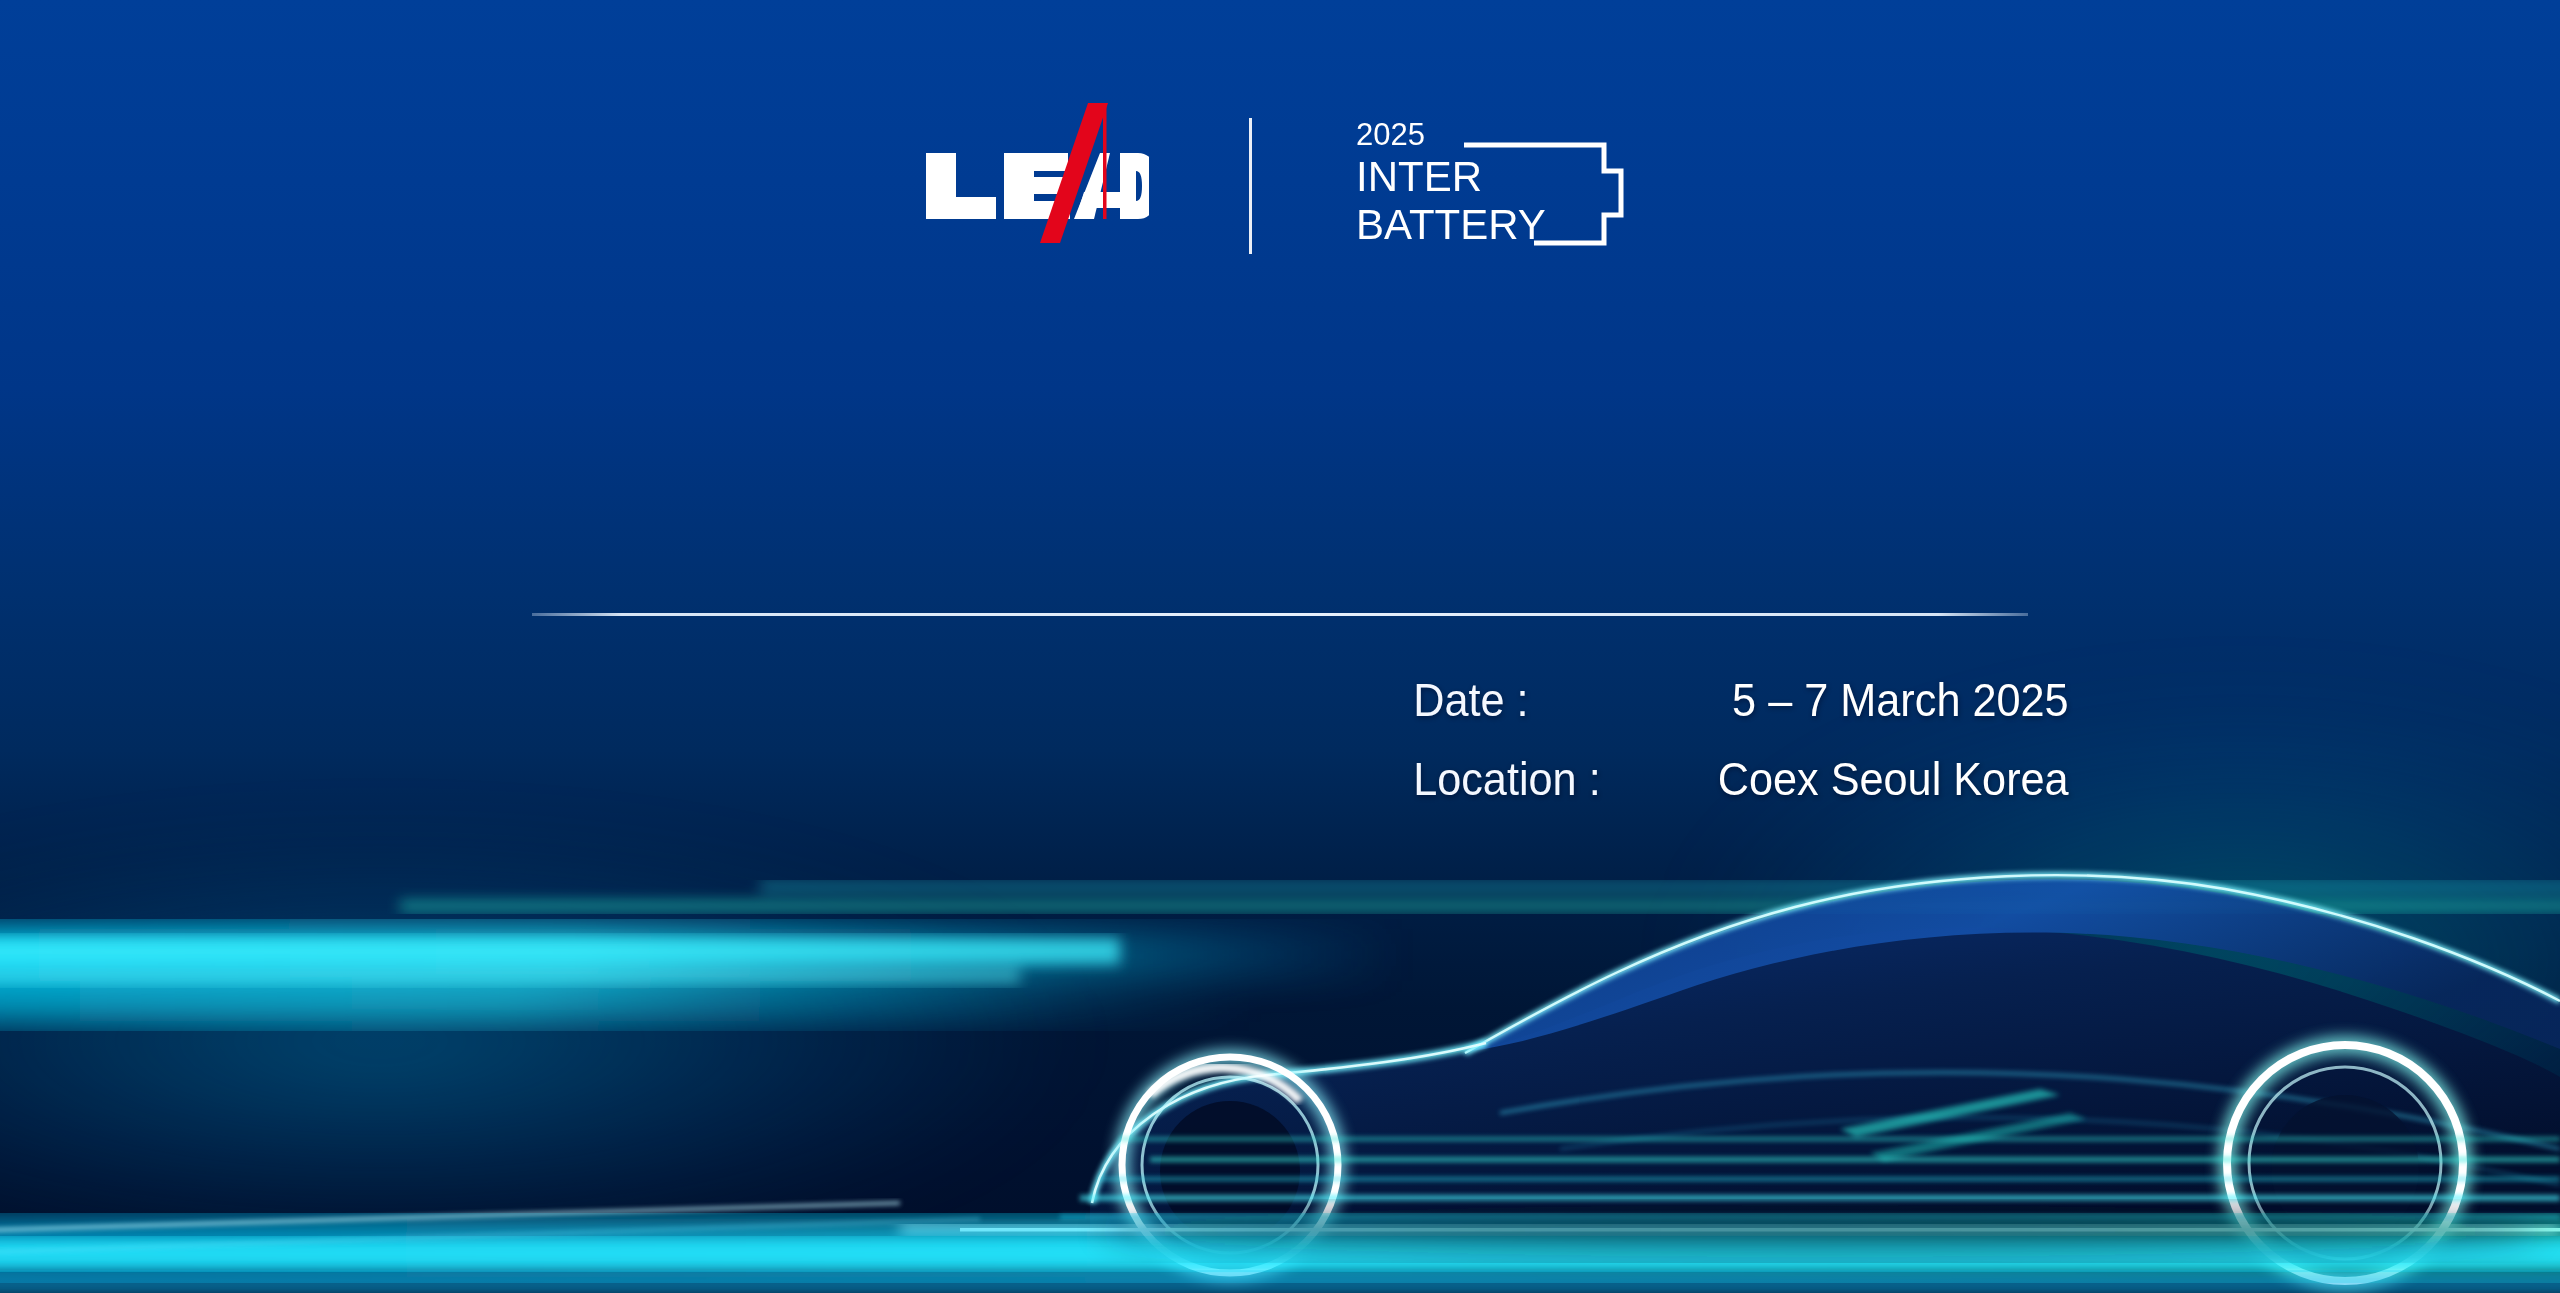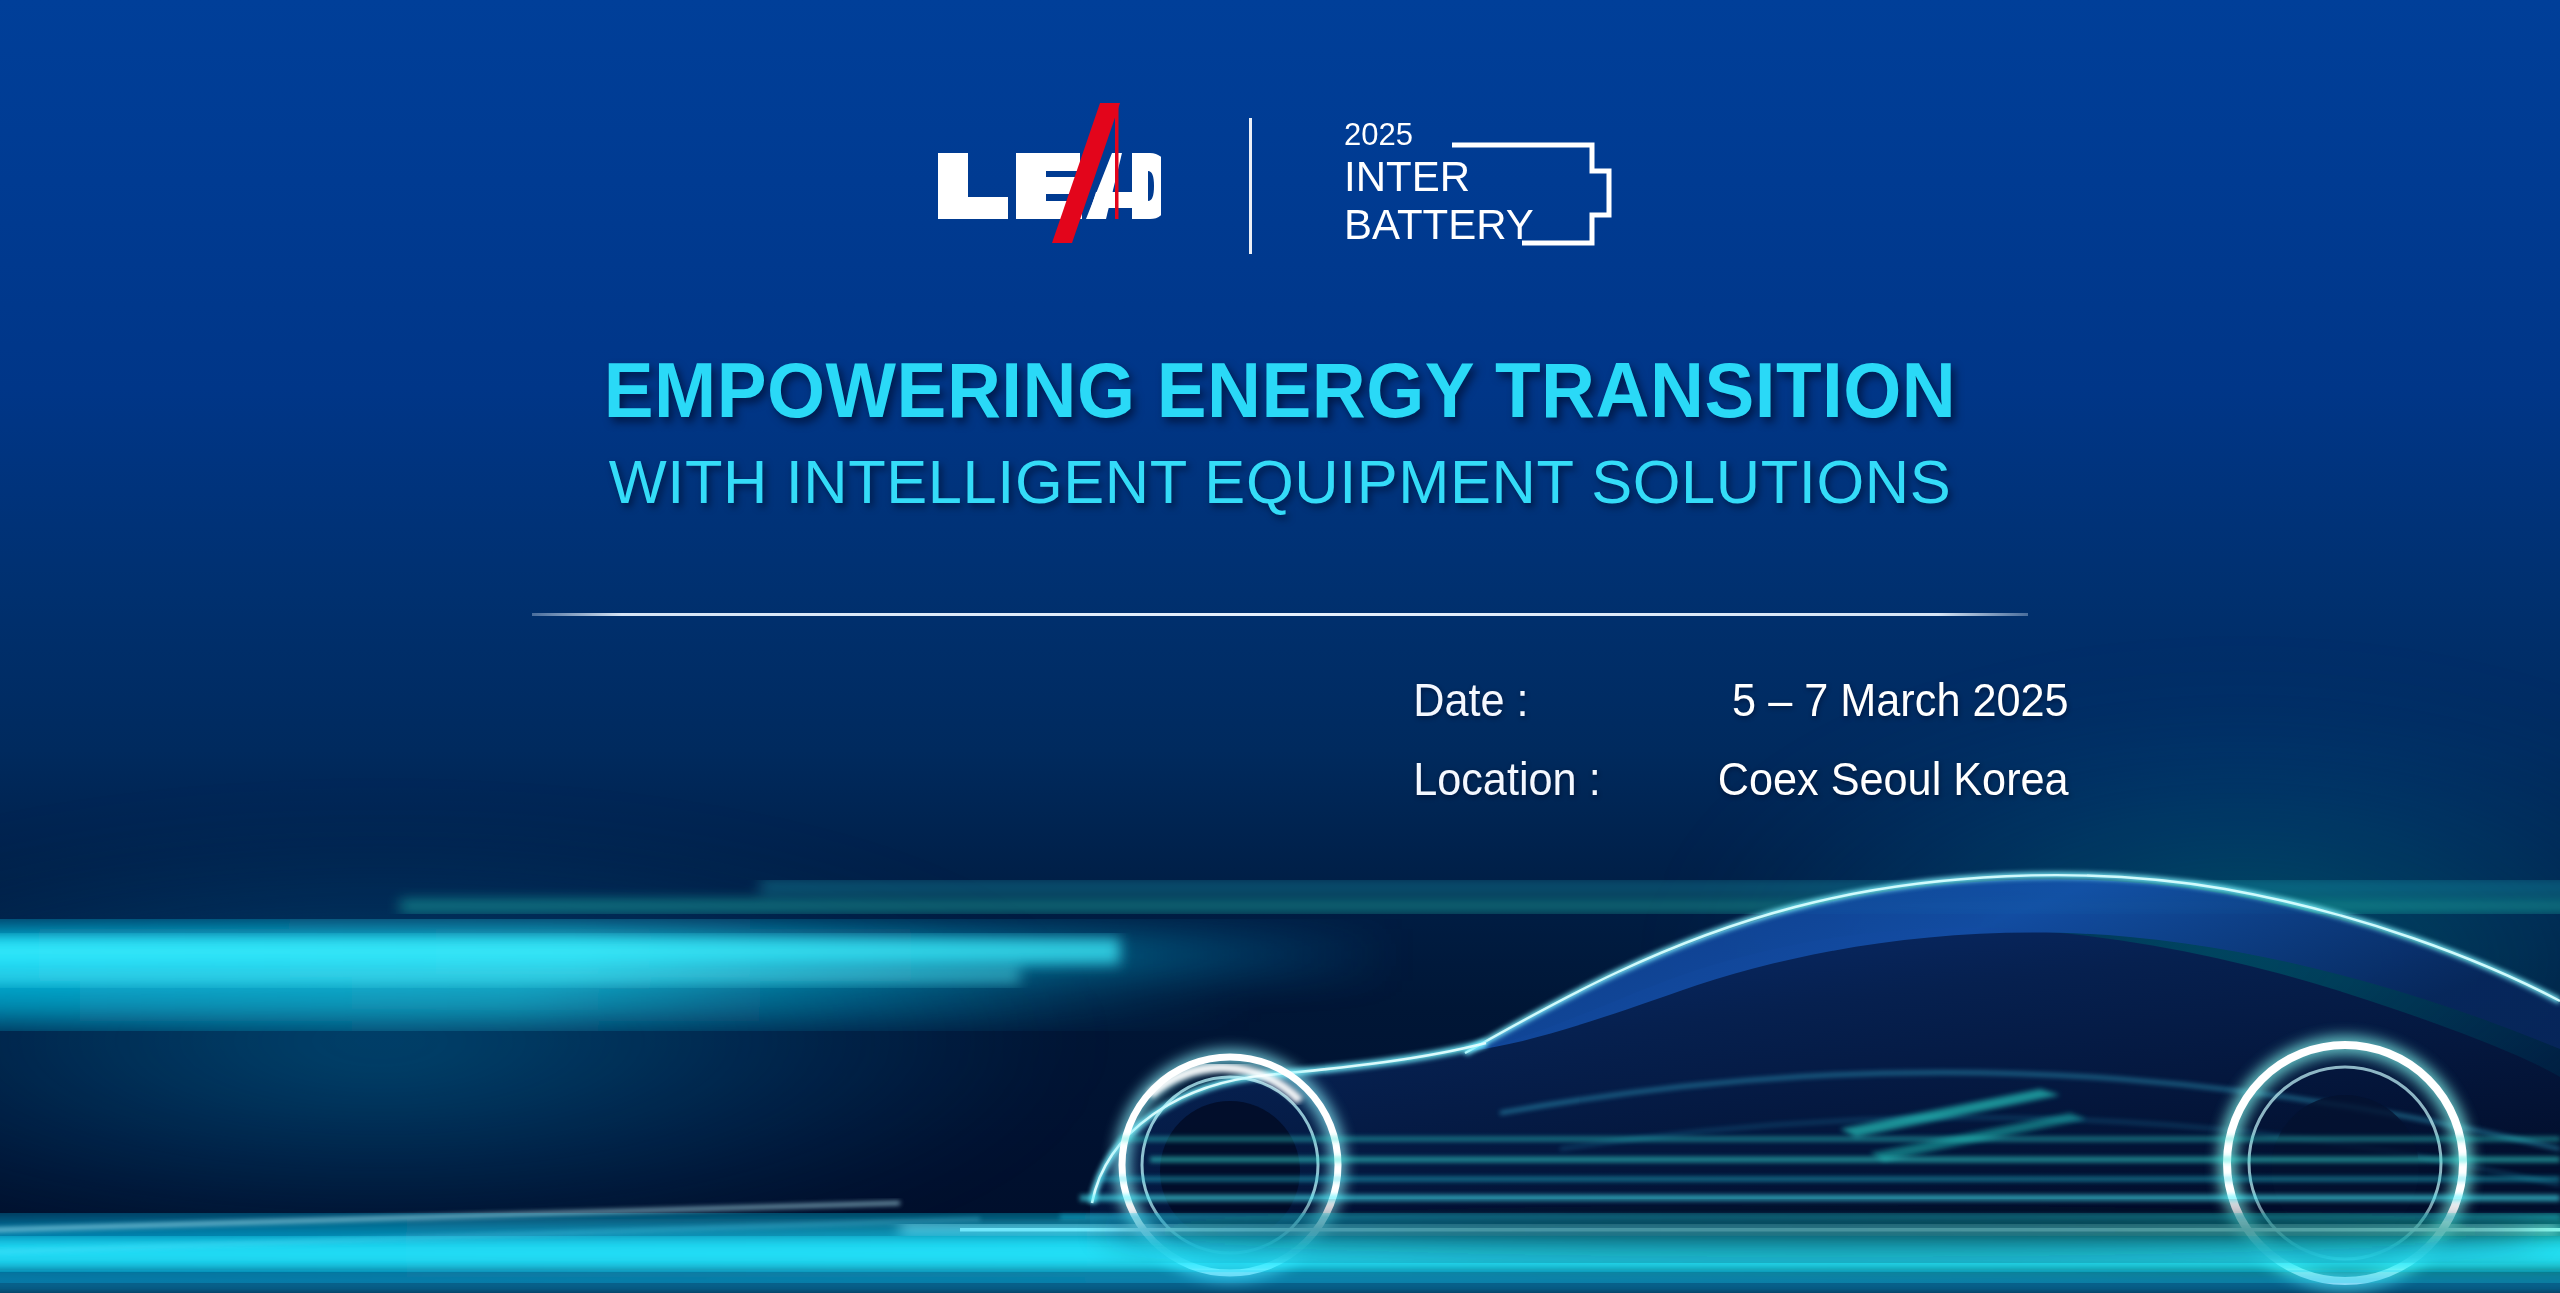--- a/index.html
+++ b/index.html
@@ -51,21 +51,21 @@
 
   
   .logo-row {
     position: absolute;
     left: 0; right: 0;
     top: 96px;
     height: 180px;
     display: flex;
     align-items: center;
     justify-content: center;
-    gap: 0;
+    gap: 12px;
   }
   .lead-logo {
     position: relative;
     width: 225px; height: 120px;
     margin-right: 88px;
     display: flex;
     align-items: flex-end;
   }
   .lead-logo svg { display: block; }
   .logo-divider {
@@ -239,24 +239,20 @@
         <g fill="#ffffff" font-family="Liberation Sans, sans-serif">
           <text x="0" y="26" font-size="31" font-weight="400" letter-spacing="0">2025</text>
           <text x="0" y="72" font-size="42" font-weight="400" letter-spacing="0">INTER</text>
           <text x="0" y="120" font-size="42" font-weight="400" letter-spacing="0">BATTERY</text>
         </g>
       </svg>
     </div>
 
   </div>
 
-  <div class="headline-block">
-    <div class="headline">EMPOWERING ENERGY TRANSITION</div>
-    <div class="subheadline">WITH INTELLIGENT EQUIPMENT SOLUTIONS</div>
-  </div>
 
   <div class="rule"></div>
 
 
   <div class="meta-block">
     <span class="meta-key">Date :</span>
     <span class="meta-val date">5 – 7 March 2025</span>
     <span class="meta-key">Location :</span>
     <span class="meta-val">Coex Seoul Korea</span>
   </div>

